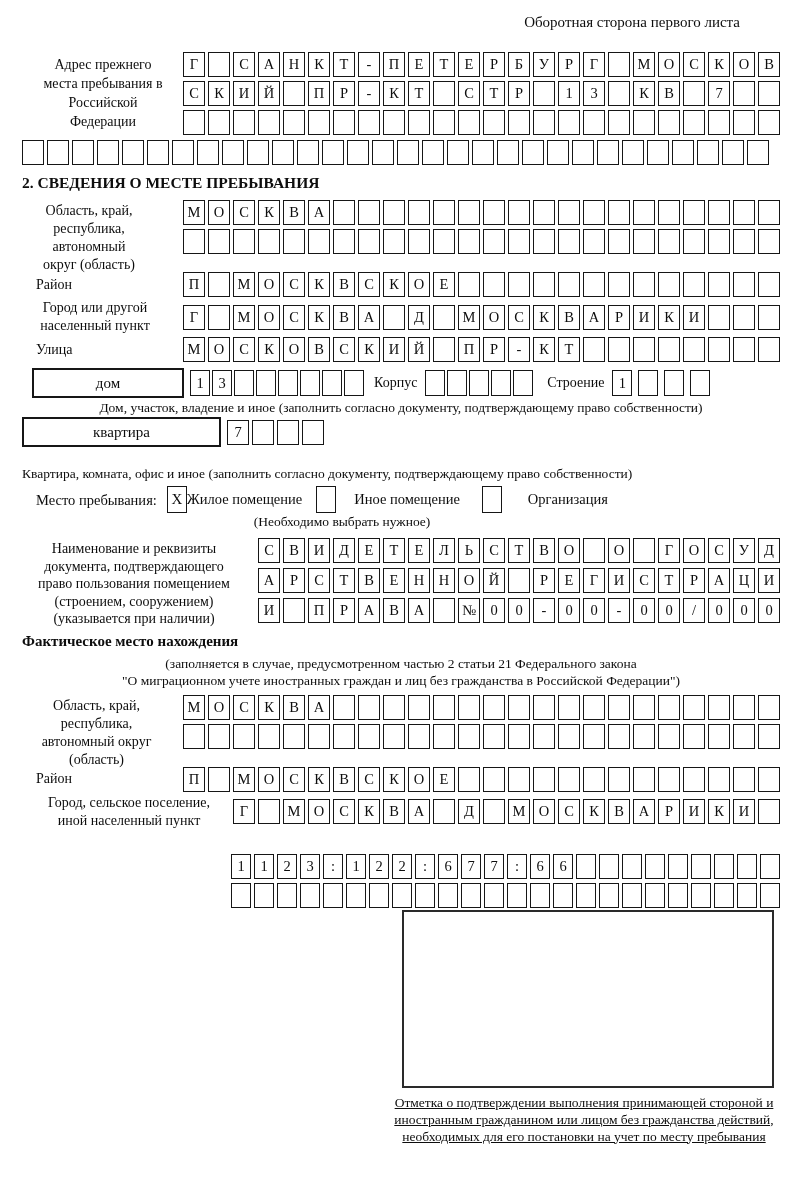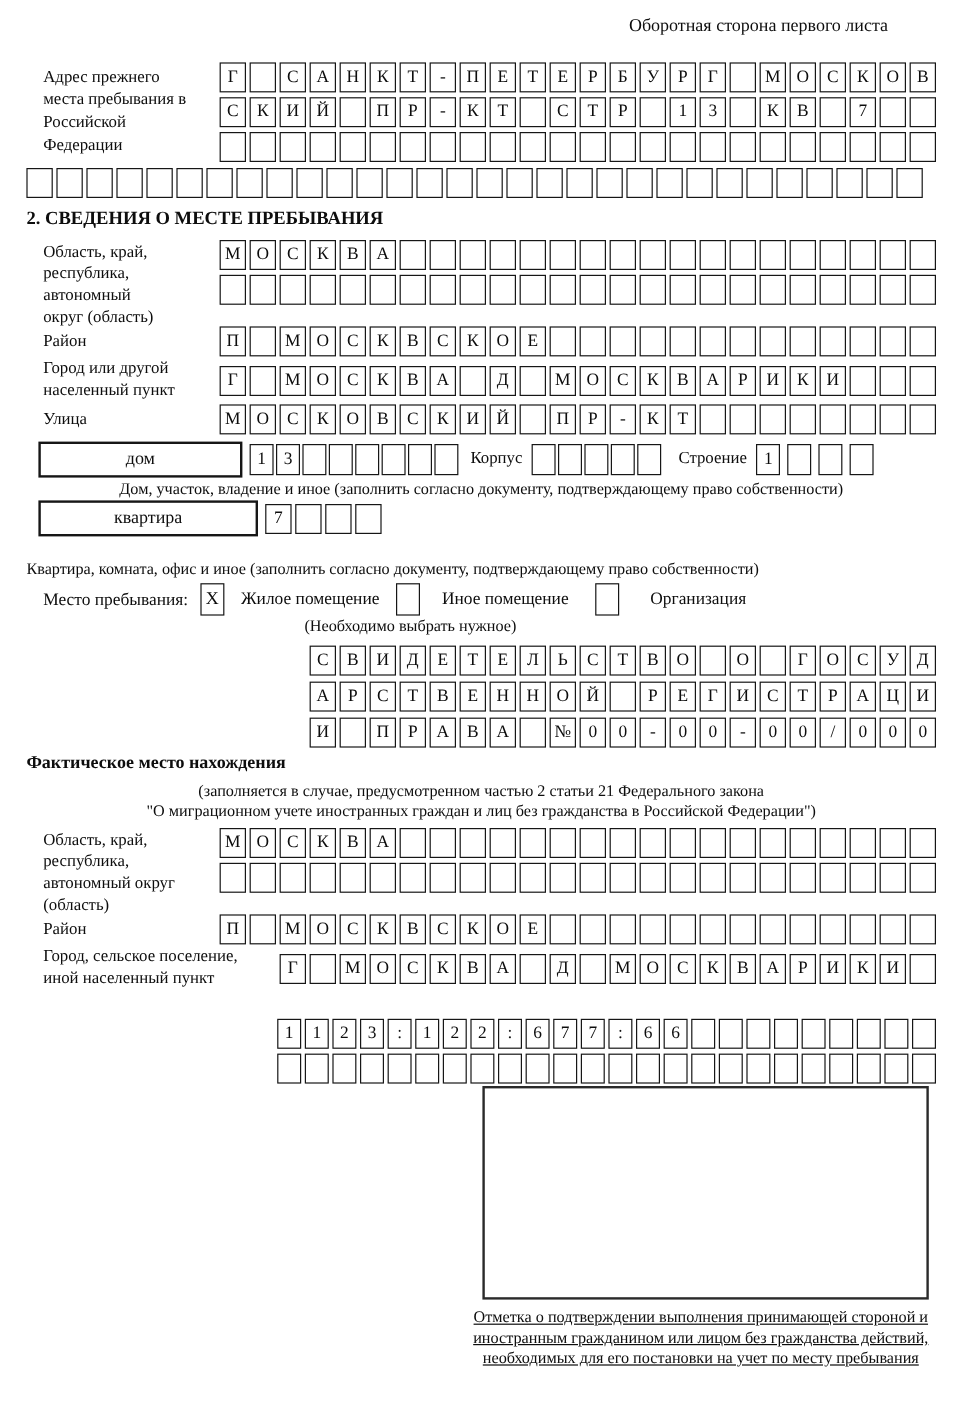--- a/index.html
+++ b/index.html
@@ -6,21 +6,21 @@
   html,body { width: 800px; height: 1180px; background: #ffffff; color: #0d0d0d;
     font-family: "Liberation Serif", "DejaVu Serif", serif; overflow: hidden; }
   .page { width: 800px; height: 1180px; padding: 14px 20px 0 22px; }
 
   .header-note { text-align: right; font-size: 15px; line-height: 16px; padding-right: 40px; }
 
   .frow { display: flex; }
   .frow.vcenter { align-items: center; }
   .frow.vtop { align-items: flex-start; }
 
-  .flabel { font-size: 14px; line-height: 18px; padding-left: 14px; flex: 0 0 auto; }
+  .flabel { font-size: 14px; line-height: 18px; padding-left: 14px; flex: 0 0 auto; text-align: center; }
   .flabel.lh19 { line-height: 19px; }
 
   .grid-stack { display: flex; flex-direction: column; gap: 4px; margin-left: auto; }
   .cellrow { display: flex; gap: 3px; margin-left: auto; }
   .cellrow.inline { margin-left: 0; }
   .cell { flex: 0 0 auto; width: 22px; height: 25px; border: 1.6px solid #161616;
     display: flex; align-items: center; justify-content: center;
     font-size: 14.5px; line-height: 1; background: #fff; }
   .narrow .cell { width: 20px; }
   .dom-cells .cell { width: 20px; height: 26px; }
@@ -308,21 +308,21 @@
         <span class="cell"></span>
         <span class="cell"></span>
         <span class="cell"></span>
         <span class="cell"></span>
         <span class="cell"></span>
         <span class="cell"></span>
       </div>
   </div>
 
   <div class="frow vcenter" style="margin-top:6px">
-    <div class="wide-box" style="width:170px; margin-left:10px">дом</div>
+    <div class="wide-box" style="width:152px; margin-left:10px">дом</div>
     <div class="cellrow inline dom-cells" style="margin-left:6px; gap:2px">
         <span class="cell">1</span>
         <span class="cell">3</span>
         <span class="cell"></span>
         <span class="cell"></span>
         <span class="cell"></span>
         <span class="cell"></span>
         <span class="cell"></span>
         <span class="cell"></span>
       </div>
@@ -338,42 +338,43 @@
     <div class="cellrow inline dom-cells gap6" style="margin-left:8px">
         <span class="cell">1</span>
         <span class="cell"></span>
         <span class="cell"></span>
         <span class="cell"></span>
       </div>
   </div>
   <div class="center-note" style="text-align:center; margin-top:1px">Дом, участок, владение и иное (заполнить согласно документу, подтверждающему право собственности)</div>
 
   <div class="frow vcenter" style="margin-top:1px">
-    <div class="wide-box" style="width:183px; margin-left:10px">квартира</div>
+    <div class="wide-box" style="width:199px; ">квартира</div>
     <div class="cellrow inline" style="margin-left:6px">
         <span class="cell">7</span>
         <span class="cell"></span>
         <span class="cell"></span>
         <span class="cell"></span>
       </div>
   </div>
   <div class="center-note" style="text-align:left; margin-top:18px">Квартира, комната, офис и иное (заполнить согласно документу, подтверждающему право собственности)</div>
 
   <div class="mesto-row" style="margin-top:4px">
     <span class="flabel" style="font-size:14.5px">Место пребывания:</span>
     <span class="checkbox" style="margin-left:10px">X</span>
-    <span style="margin-left:14px">Жилое помещение</span>
+    <span style="">Жилое помещение</span>
     <span class="checkbox" style="margin-left:14px"></span>
     <span style="margin-left:18px">Иное помещение</span>
     <span class="checkbox" style="margin-left:22px"></span>
     <span style="margin-left:26px">Организация</span>
   </div>
   <div class="center-note" style="width:640px">(Необходимо выбрать нужное)</div>
 
   <div class="frow vtop" style="margin-top:8px">
+    <div class="flabel" style="width:210px; line-height:17.5px; padding-top:2px">Наименование и реквизиты документа, подтверждающего право пользования помещением (строением, сооружением) (указывается при наличии)</div>
     <div class="grid-stack" style="gap:5px">
       <div class="cellrow">
           <span class="cell">С</span>
           <span class="cell">В</span>
           <span class="cell">И</span>
           <span class="cell">Д</span>
           <span class="cell">Е</span>
           <span class="cell">Т</span>
           <span class="cell">Е</span>
           <span class="cell">Л</span>

